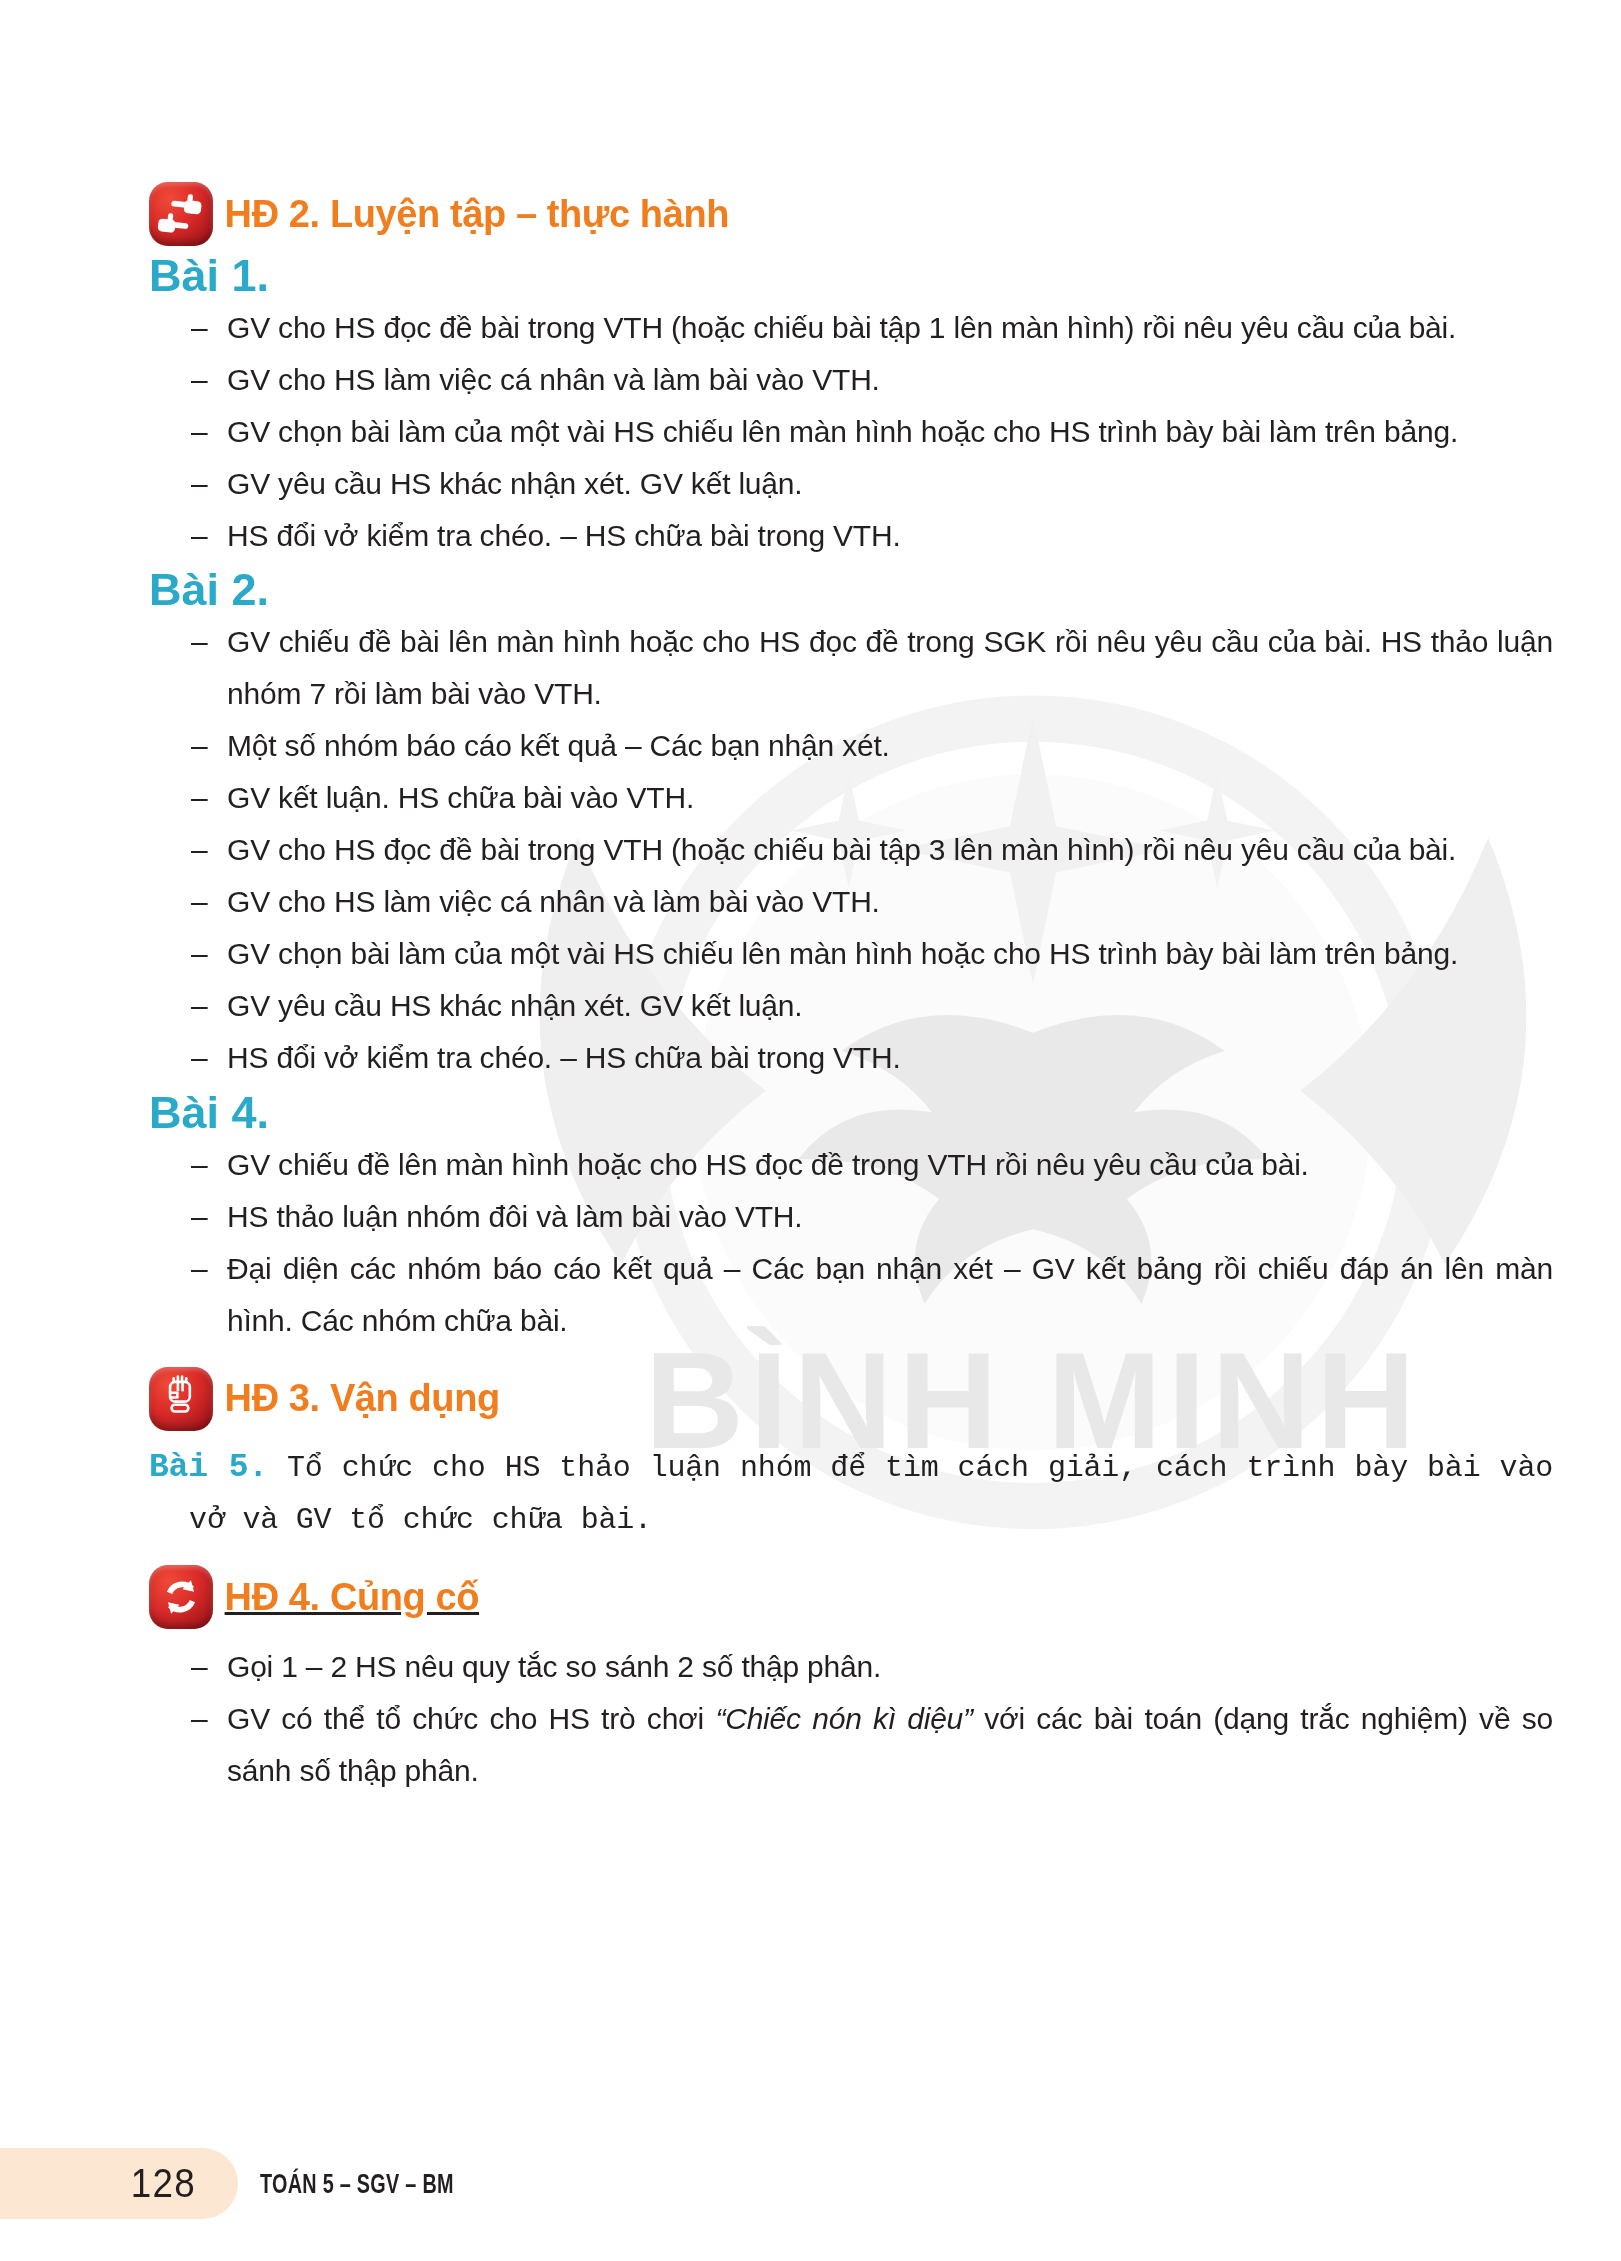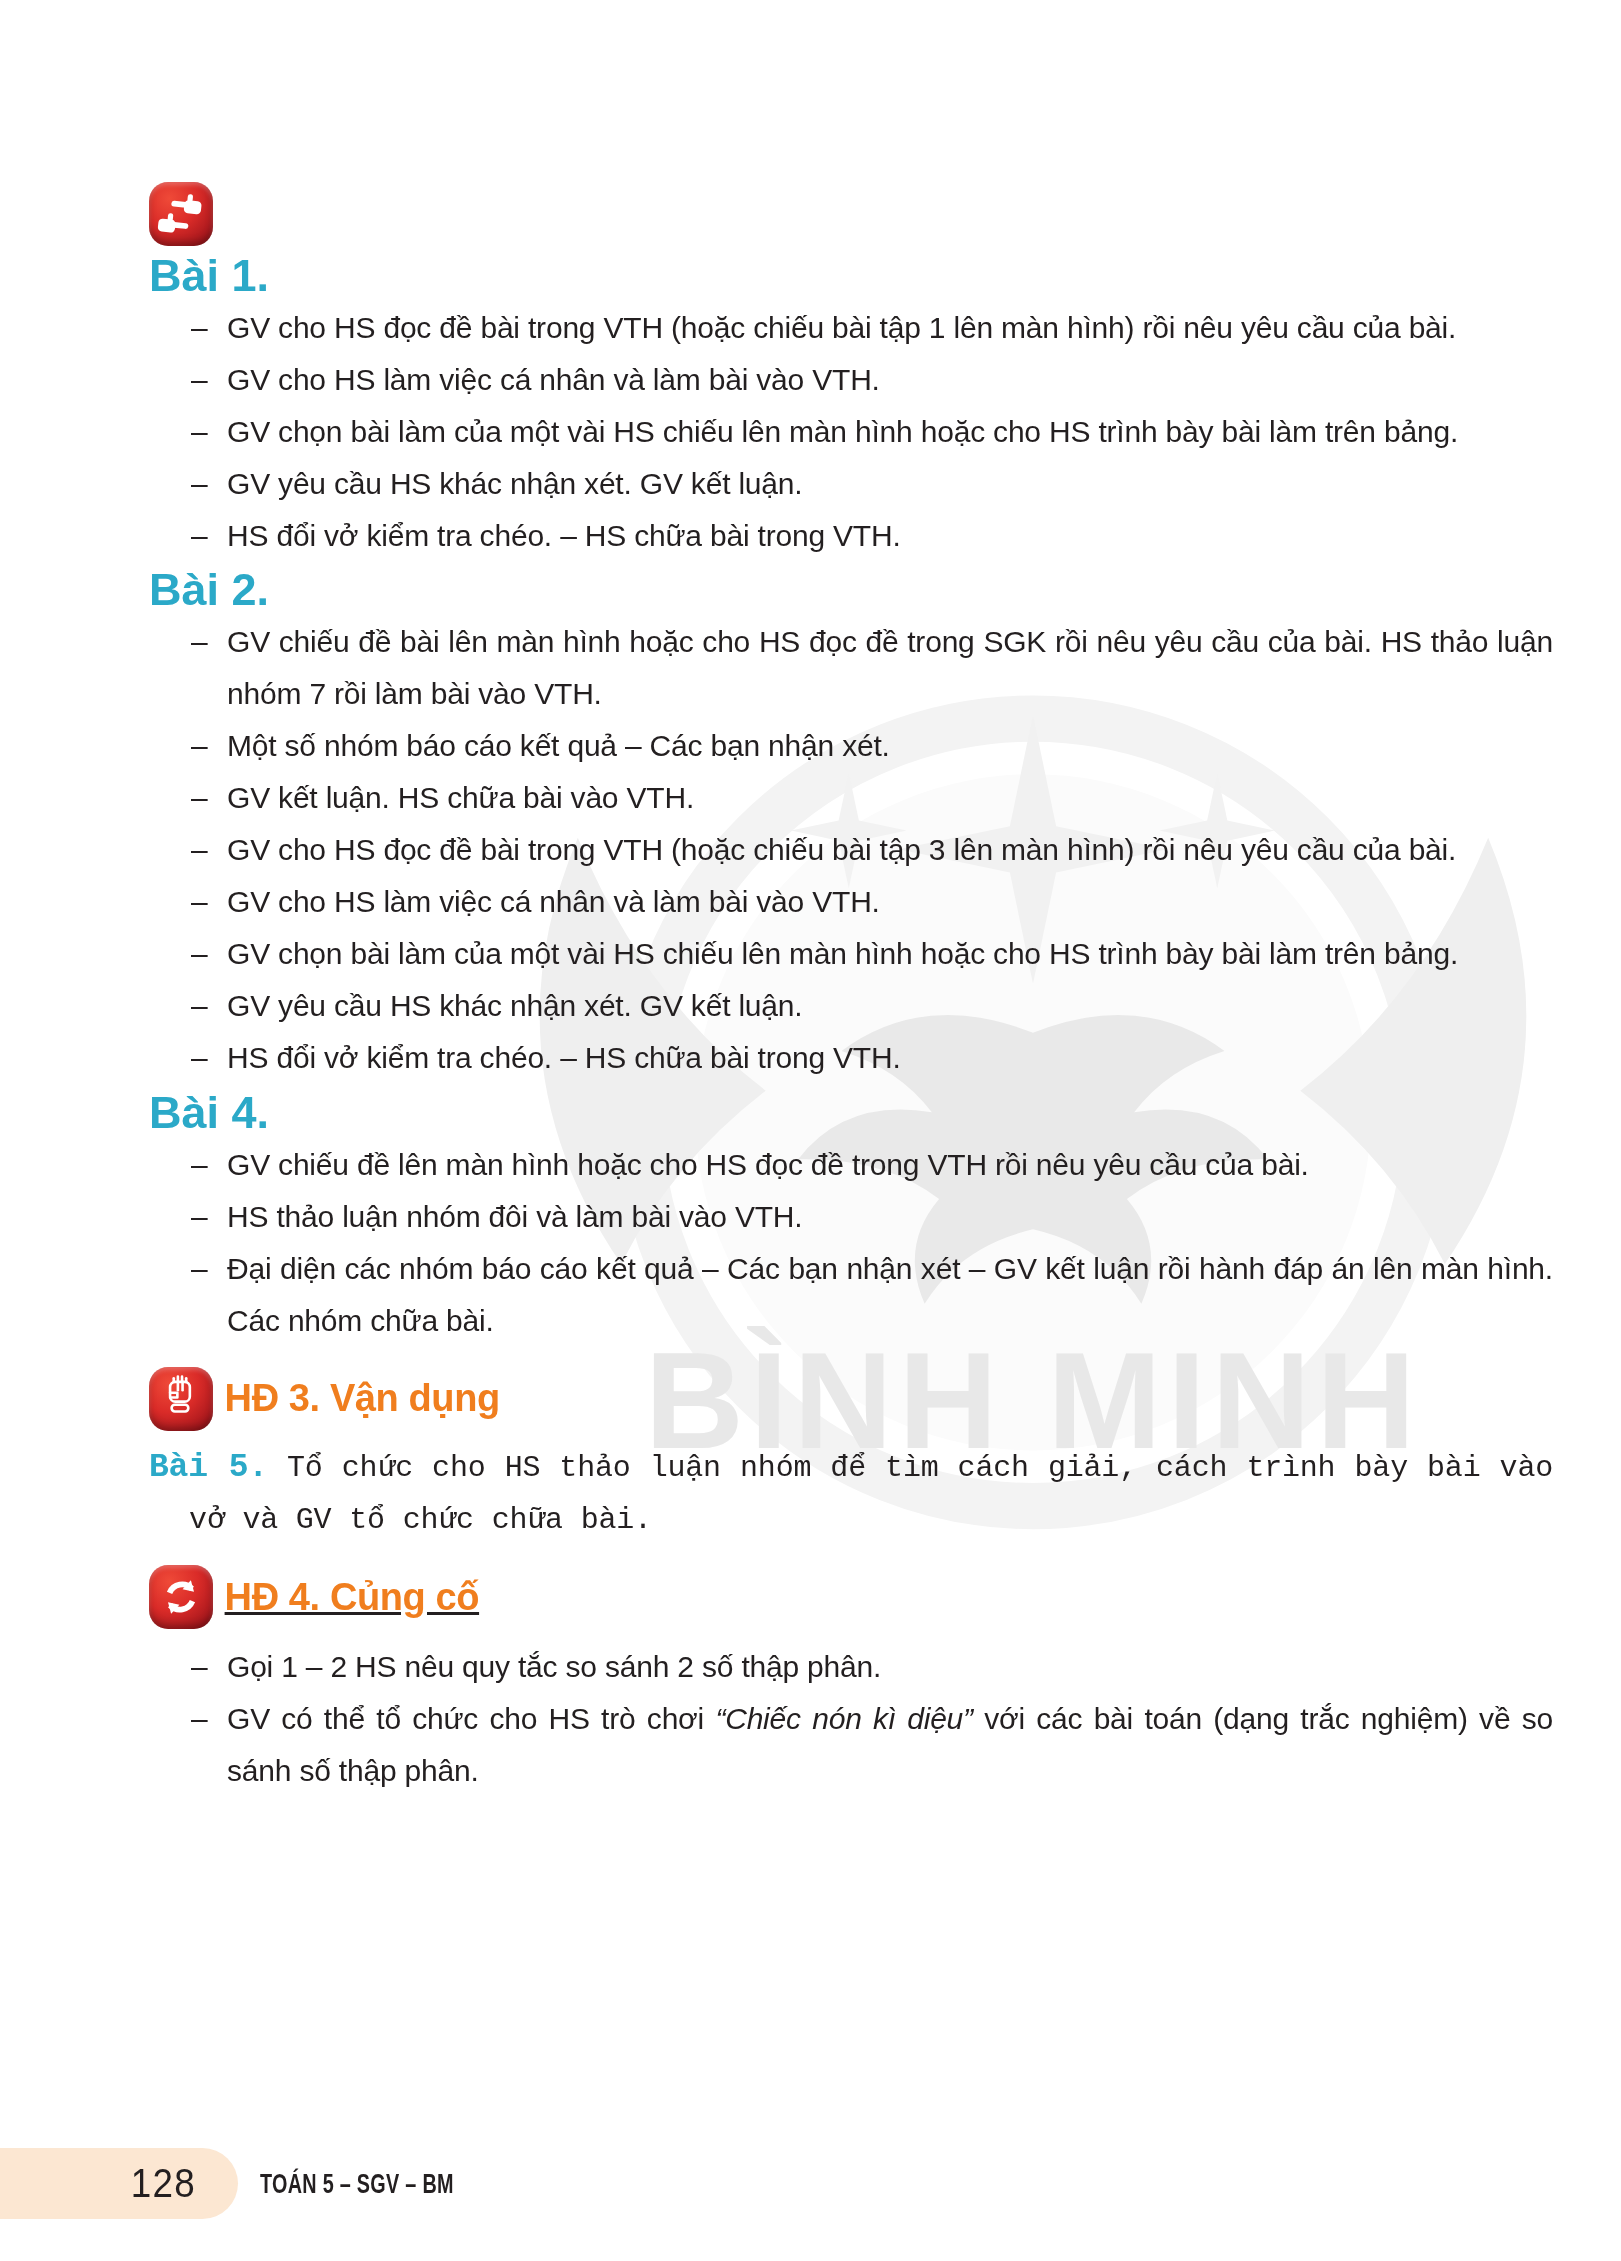--- a/index.html
+++ b/index.html
@@ -79,20 +79,21 @@
               <rect x="13" y="-6" width="10" height="16" rx="5"></rect>
             </g>
             <g transform="translate(6 52) rotate(6)">
               <rect x="2" y="6" width="33" height="25" rx="8"></rect>
               <rect x="27" y="10" width="33" height="11" rx="5.5"></rect>
               <rect x="19" y="-6" width="10" height="16" rx="5"></rect>
             </g>
           </g>
         </svg>
       </span>
+      <h2 class="hd-title">HĐ 2. Luyện tập – thực hành</h2>
     </div>
 
     <div class="bai-label">Bài 1.</div>
     <div class="bullet">
       <span class="dash">–</span>
       <p>GV cho HS đọc đề bài trong VTH (hoặc chiếu bài tập 1 lên màn hình) rồi nêu yêu cầu của bài.</p>
     </div>
     <div class="bullet">
       <span class="dash">–</span>
       <p>GV cho HS làm việc cá nhân và làm bài vào VTH.</p>
@@ -149,21 +150,21 @@
     <div class="bullet">
       <span class="dash">–</span>
       <p>GV chiếu đề lên màn hình hoặc cho HS đọc đề trong VTH rồi nêu yêu cầu của bài.</p>
     </div>
     <div class="bullet">
       <span class="dash">–</span>
       <p>HS thảo luận nhóm đôi và làm bài vào VTH.</p>
     </div>
     <div class="bullet">
       <span class="dash">–</span>
-      <p>Đại diện các nhóm báo cáo kết quả – Các bạn nhận xét – GV kết luận rồi hành đáp án lên màn hình. Các nhóm chữa bài.</p>
+      <p>Đại diện các nhóm báo cáo kết quả – Các bạn nhận xét – GV kết bảng rồi chiếu đáp án lên màn hình. Các nhóm chữa bài.</p>
     </div>
 
     <div class="hd-row mid">
       <span class="hd-icon">
         <svg viewBox="0 0 100 100">
           <g fill="none" stroke="#ffffff" stroke-width="5" stroke-linecap="round" stroke-linejoin="round">
             <path d="M36 17 v-7"></path>
               <path d="M44 15 v-8"></path>
               <path d="M52 15 v-8"></path>
               <path d="M60 17 v-7"></path>

